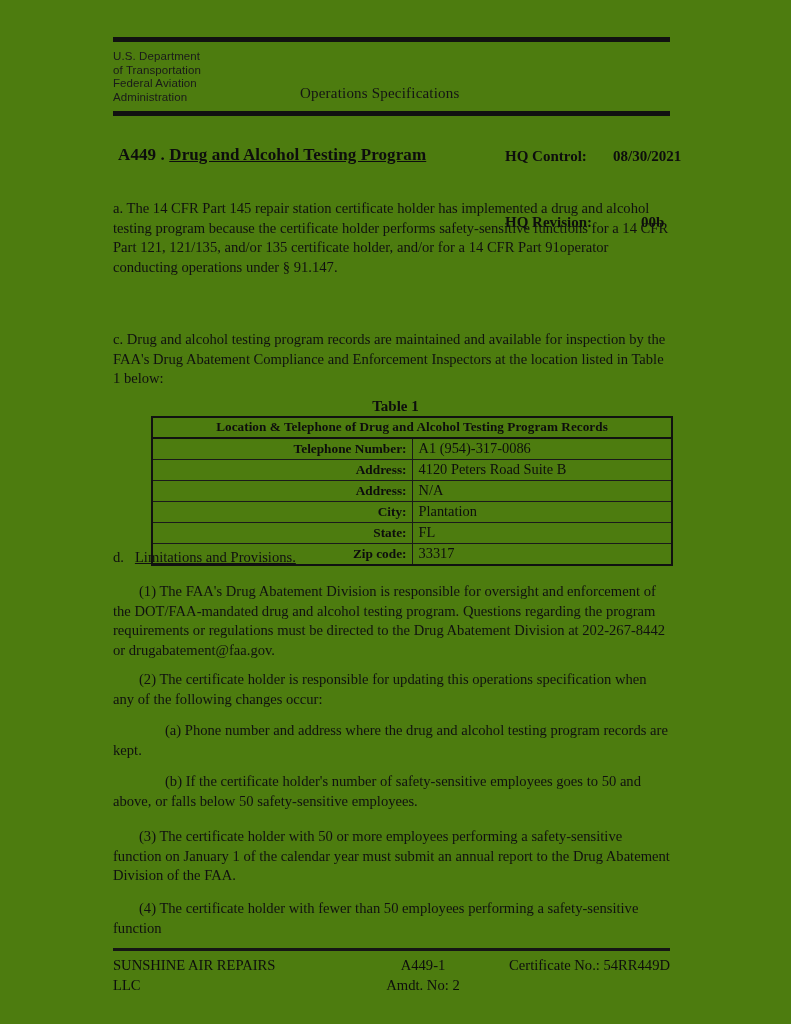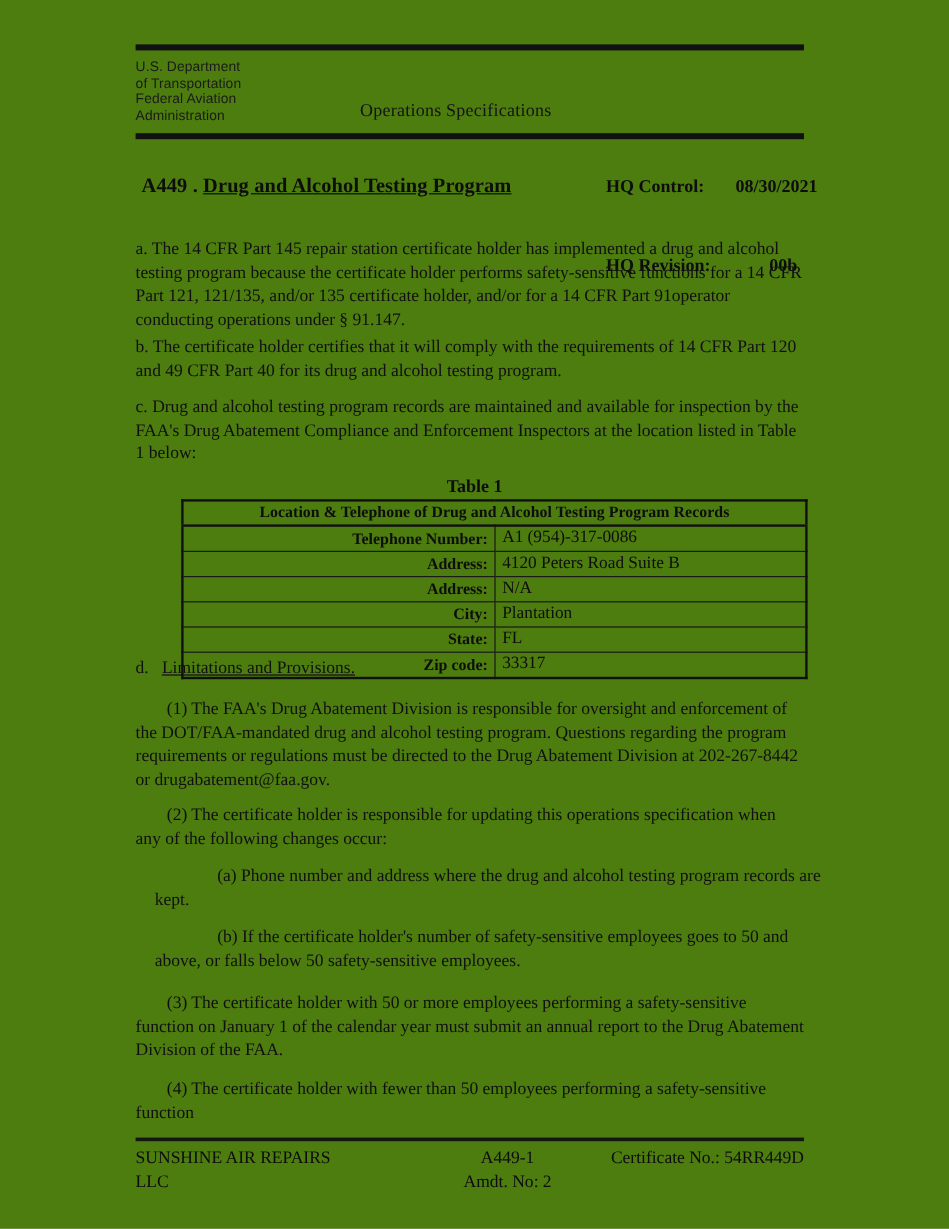--- a/index.html
+++ b/index.html
@@ -89,21 +89,21 @@
   .para {
     position: absolute;
     left: 113px;
     width: 557px;
     font-size: 14.6px;
     line-height: 19.6px;
     text-align: left;
     color: #101010;
   }
   .indent-1 { text-indent: 26px; }
-  .indent-2 { text-indent: 52px; margin-left: 16px; }
+  .indent-2 { text-indent: 52px; }
 
   
   .table-caption {
     position: absolute;
     left: 0; right: 0;
     top: 398px;
     text-align: center;
     font-size: 15px;
     font-weight: bold;
     width: 791px;
@@ -206,21 +206,20 @@
     <span class="hq-row">
       <span class="hq-label">HQ Control:</span><span class="hq-val">08/30/2021</span>
     </span>
     <span class="hq-row">
       <span class="hq-label">HQ Revision:</span><span class="hq-val rev">00b</span>
     </span>
   </div>
 
   <div class="para" style="top:199px;">a.   The 14 CFR Part 145 repair station certificate holder has implemented a drug and alcohol testing program because the certificate holder performs safety-sensitive functions for a 14 CFR Part 121, 121/135, and/or 135 certificate holder, and/or for a 14 CFR Part 91operator conducting operations under § 91.147.</div>
 
-  <div class="para" style="top:280px;">b.   The certificate holder certifies that it will comply with the requirements of 14 CFR Part 120 and 49 CFR Part 40 for its drug and alcohol testing program.</div>
 
   <div class="para" style="top:330px;">c.   Drug and alcohol testing program records are maintained and available for inspection by the FAA's Drug Abatement Compliance and Enforcement Inspectors at the location listed in Table 1 below:</div>
 
   <div class="table-caption">Table 1</div>
 
   <table class="rec-table">
     <thead>
       <tr>
         <th class="hdr" colspan="2">Location &amp; Telephone of Drug and Alcohol Testing Program Records</th>
       </tr>

